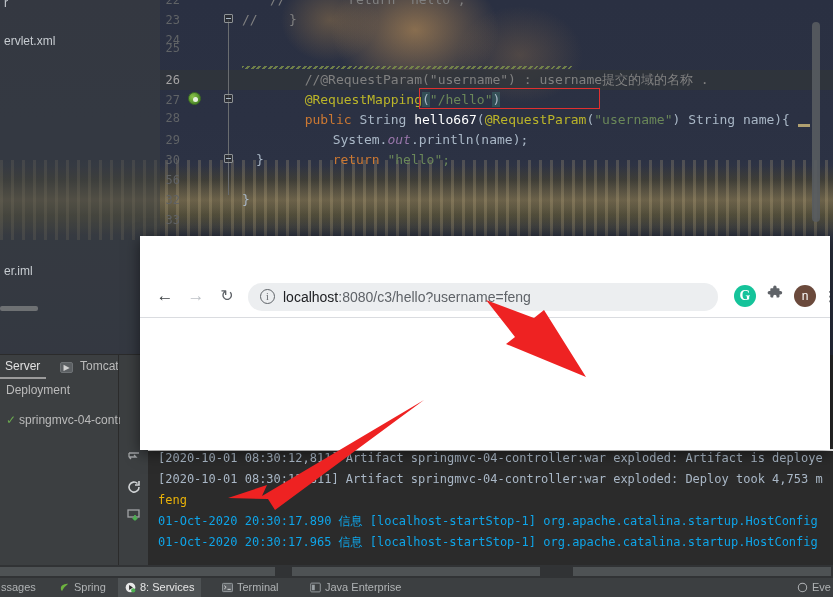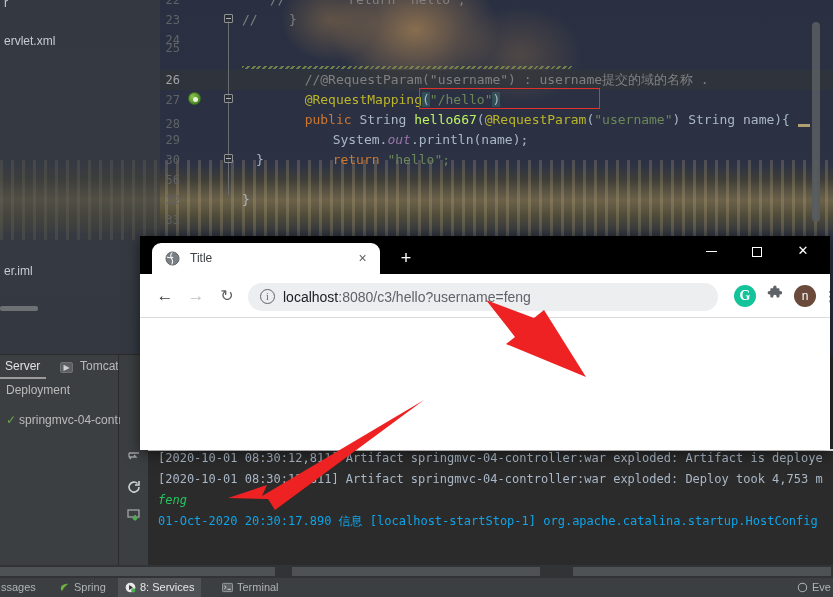--- a/index.html
+++ b/index.html
@@ -93,21 +93,21 @@
   .code { position: absolute; left: 82px; top: 0; width: 591px; height: 355px; }
   .line { position: absolute; left: 0; white-space: pre; }
 
   .cur-line-hl {
     position: absolute; left: 0; top: 70px; width: 673px; height: 20px;
     background: rgba(50,53,57,0.75);
   }
 
   .kw      { color: #cc7832; }
   .type    { color: #a9b7c6; }
-  .method  { color: #bef264; }
+  .method  { color: #ffffff; }
   .str     { color: #6a8759; }
   .anno    { color: #bbb529; text-align: center; }
   .comment { color: #808080; }
   .field   { color: #9876aa; font-style: italic; }
   .plain   { color: #a9b7c6; }
   .brace-hl{ background: rgba(60,115,110,0.45); color:#a9b7c6; }
 
   .comment-squiggle {
     position: absolute; left: 82px; top: 66px; width: 330px; height: 3px;
     background: repeating-linear-gradient(135deg, #7a8c4a 0 2px, transparent 2px 4px);
@@ -187,21 +187,21 @@
     position: absolute; left: 148px; top: 0; width: 685px; height: 210px;
     background: #2b2b2b;
     font-family: "DejaVu Sans Mono", monospace;
     font-size: 12px;
     line-height: 21px;
     overflow: hidden;
     padding-top: 93px;
   }
   .c-line { position:absolute; left: 10px; white-space: pre; }
   .c-info { color: #a9b7c6; }
-  .c-out  { color: #22c55e; font-style: italic; }
+  .c-out  { color: #eab308; }
   .c-err  { color: #0ea5e9; }
 
   
   .statusbar {
     position: absolute; left: 0; top: 565px; width: 833px; height: 32px;
     background: #3c3f41;
   }
   .sb-top-strip { position:absolute; left:0; top:0; width:833px; height:13px; background:#313335; }
   .sb-strip-a { position:absolute; left:0;   top:2px; width:275px; height:9px; background:#4e5254; }
   .sb-strip-b { position:absolute; left:292px;top:2px; width:248px; height:9px; background:#4e5254; }
@@ -325,21 +325,21 @@
 
     <div class="cur-line-hl"></div>
 
     <div class="gutter">
       <div class="ln" style="top:-10px">22</div>
       <div class="ln" style="top:10px">23</div>
       <div class="ln" style="top:30px">24</div>
       <div class="ln" style="top:38px">25</div>
       <div class="ln cur" style="top:70px">26</div>
       <div class="ln" style="top:90px">27</div>
-      <div class="ln" style="top:114px">28</div>
+      <div class="ln" style="top:108px">28</div>
       <div class="ln" style="top:130px">29</div>
       <div class="ln" style="top:150px">30</div>
       <div class="ln" style="top:170px">56</div>
       <div class="ln" style="top:190px">32</div>
       <div class="ln" style="top:210px">33</div>
       <div class="bean-icon"></div>
     </div>
 
     <div class="fold-col">
       <div class="fold-line" style="top:20px;height:175px"></div>
@@ -416,20 +416,21 @@
             <path d="M9 8v5M9 13l-2.2-2.4M9 13l2.2-2.4" stroke="#4caf50" stroke-width="1.8" fill="none"></path>
           </svg>
       </div>
     </div>
 
     <div class="console">
       <div class="c-line c-info" style="top:93px">[2020-10-01 08:30:12,811] Artifact springmvc-04-controller:war exploded: Artifact is deploye</div>
       <div class="c-line c-info" style="top:114px">[2020-10-01 08:30:12,811] Artifact springmvc-04-controller:war exploded: Deploy took 4,753 m</div>
       <div class="c-line c-out" style="top:135px">feng</div>
       <div class="c-line c-err" style="top:156px">01-Oct-2020 20:30:17.890 信息 [localhost-startStop-1] org.apache.catalina.startup.HostConfig</div>
+      <div class="c-line c-err" style="top:177px">01-Oct-2020 20:30:17.965 信息 [localhost-startStop-1] org.apache.catalina.startup.HostConfig</div>
     </div>
   </div>
 
   <div class="console-topline"></div>
 
   <div class="statusbar">
     <div class="sb-top-strip">
       <div class="sb-strip-a"></div>
         <div class="sb-strip-b"></div>
         <div class="sb-strip-c"></div>
@@ -455,51 +456,41 @@
         </span><span>8: Services</span>
       </div>
       <div class="sb-item" style="left:215px">
         <span class="sb-ico">
           <svg width="11" height="11" viewBox="0 0 12 12">
               <rect x="0.5" y="1.5" width="11" height="9" rx="1" fill="#5c6063" stroke="#9aa0a3"></rect>
               <path d="M2.5 4l2 1.8-2 1.8M6 8h3.5" stroke="#e0e0e0" stroke-width="1" fill="none"></path>
             </svg>
         </span><span>Terminal</span>
       </div>
+      <div class="sb-item" style="left:303px">
+        <span class="sb-ico">
+          <svg width="11" height="11" viewBox="0 0 12 12">
+              <rect x="0.8" y="1.2" width="10.4" height="9.6" rx="1" fill="none" stroke="#9aa0a3"></rect>
+              <rect x="2.2" y="3" width="3" height="6" fill="#9aa0a3"></rect>
+            </svg>
+        </span><span>Java Enterprise</span>
+      </div>
       <div class="sb-item" style="left:790px">
         <span class="sb-ico">
           <svg width="11" height="11" viewBox="0 0 12 12">
               <circle cx="6" cy="6" r="4.6" fill="none" stroke="#b0b3b5" stroke-width="1.1"></circle>
             </svg>
         </span><span>Eve</span>
       </div>
     </div>
   </div>
 </div>
 
 <div class="browser">
 
-  <div class="br-titlebar">
-    <div class="br-tab">
-      <span class="br-tab-fav">
-        <svg width="15" height="15" viewBox="0 0 16 16">
-          <circle cx="8" cy="8" r="7" fill="#7a7f85"></circle>
-          <path d="M8 1c-2 2-2 5-1 7 1.5 2 1 5 0 7" stroke="#fff" stroke-width="1.1" fill="none"></path>
-          <path d="M1.2 6.2c2 1 5 1.5 7.5 0.4" stroke="#fff" stroke-width="1.1" fill="none"></path>
-          <circle cx="8" cy="8" r="7" fill="none" stroke="#5f6368" stroke-width="1"></circle>
-        </svg>
-      </span>
-      <span class="br-tab-title">Title</span>
-      <span class="br-tab-close">×</span>
-    </div>
-    <div class="br-newtab">+</div>
-    <div class="br-winbtn br-min"><span></span></div>
-    <div class="br-winbtn br-max"><span></span></div>
-    <div class="br-winbtn br-close">✕</div>
-  </div>
 
   <div class="br-toolbar">
     <div class="br-nav br-back">←</div>
     <div class="br-nav br-fwd">→</div>
     <div class="br-nav br-reload">↻</div>
 
     <div class="br-omnibox">
       <span class="br-info-ico">i</span>
       <span class="br-url">
         <b>localhost</b><span>:8080/c3/hello?username=feng</span>

